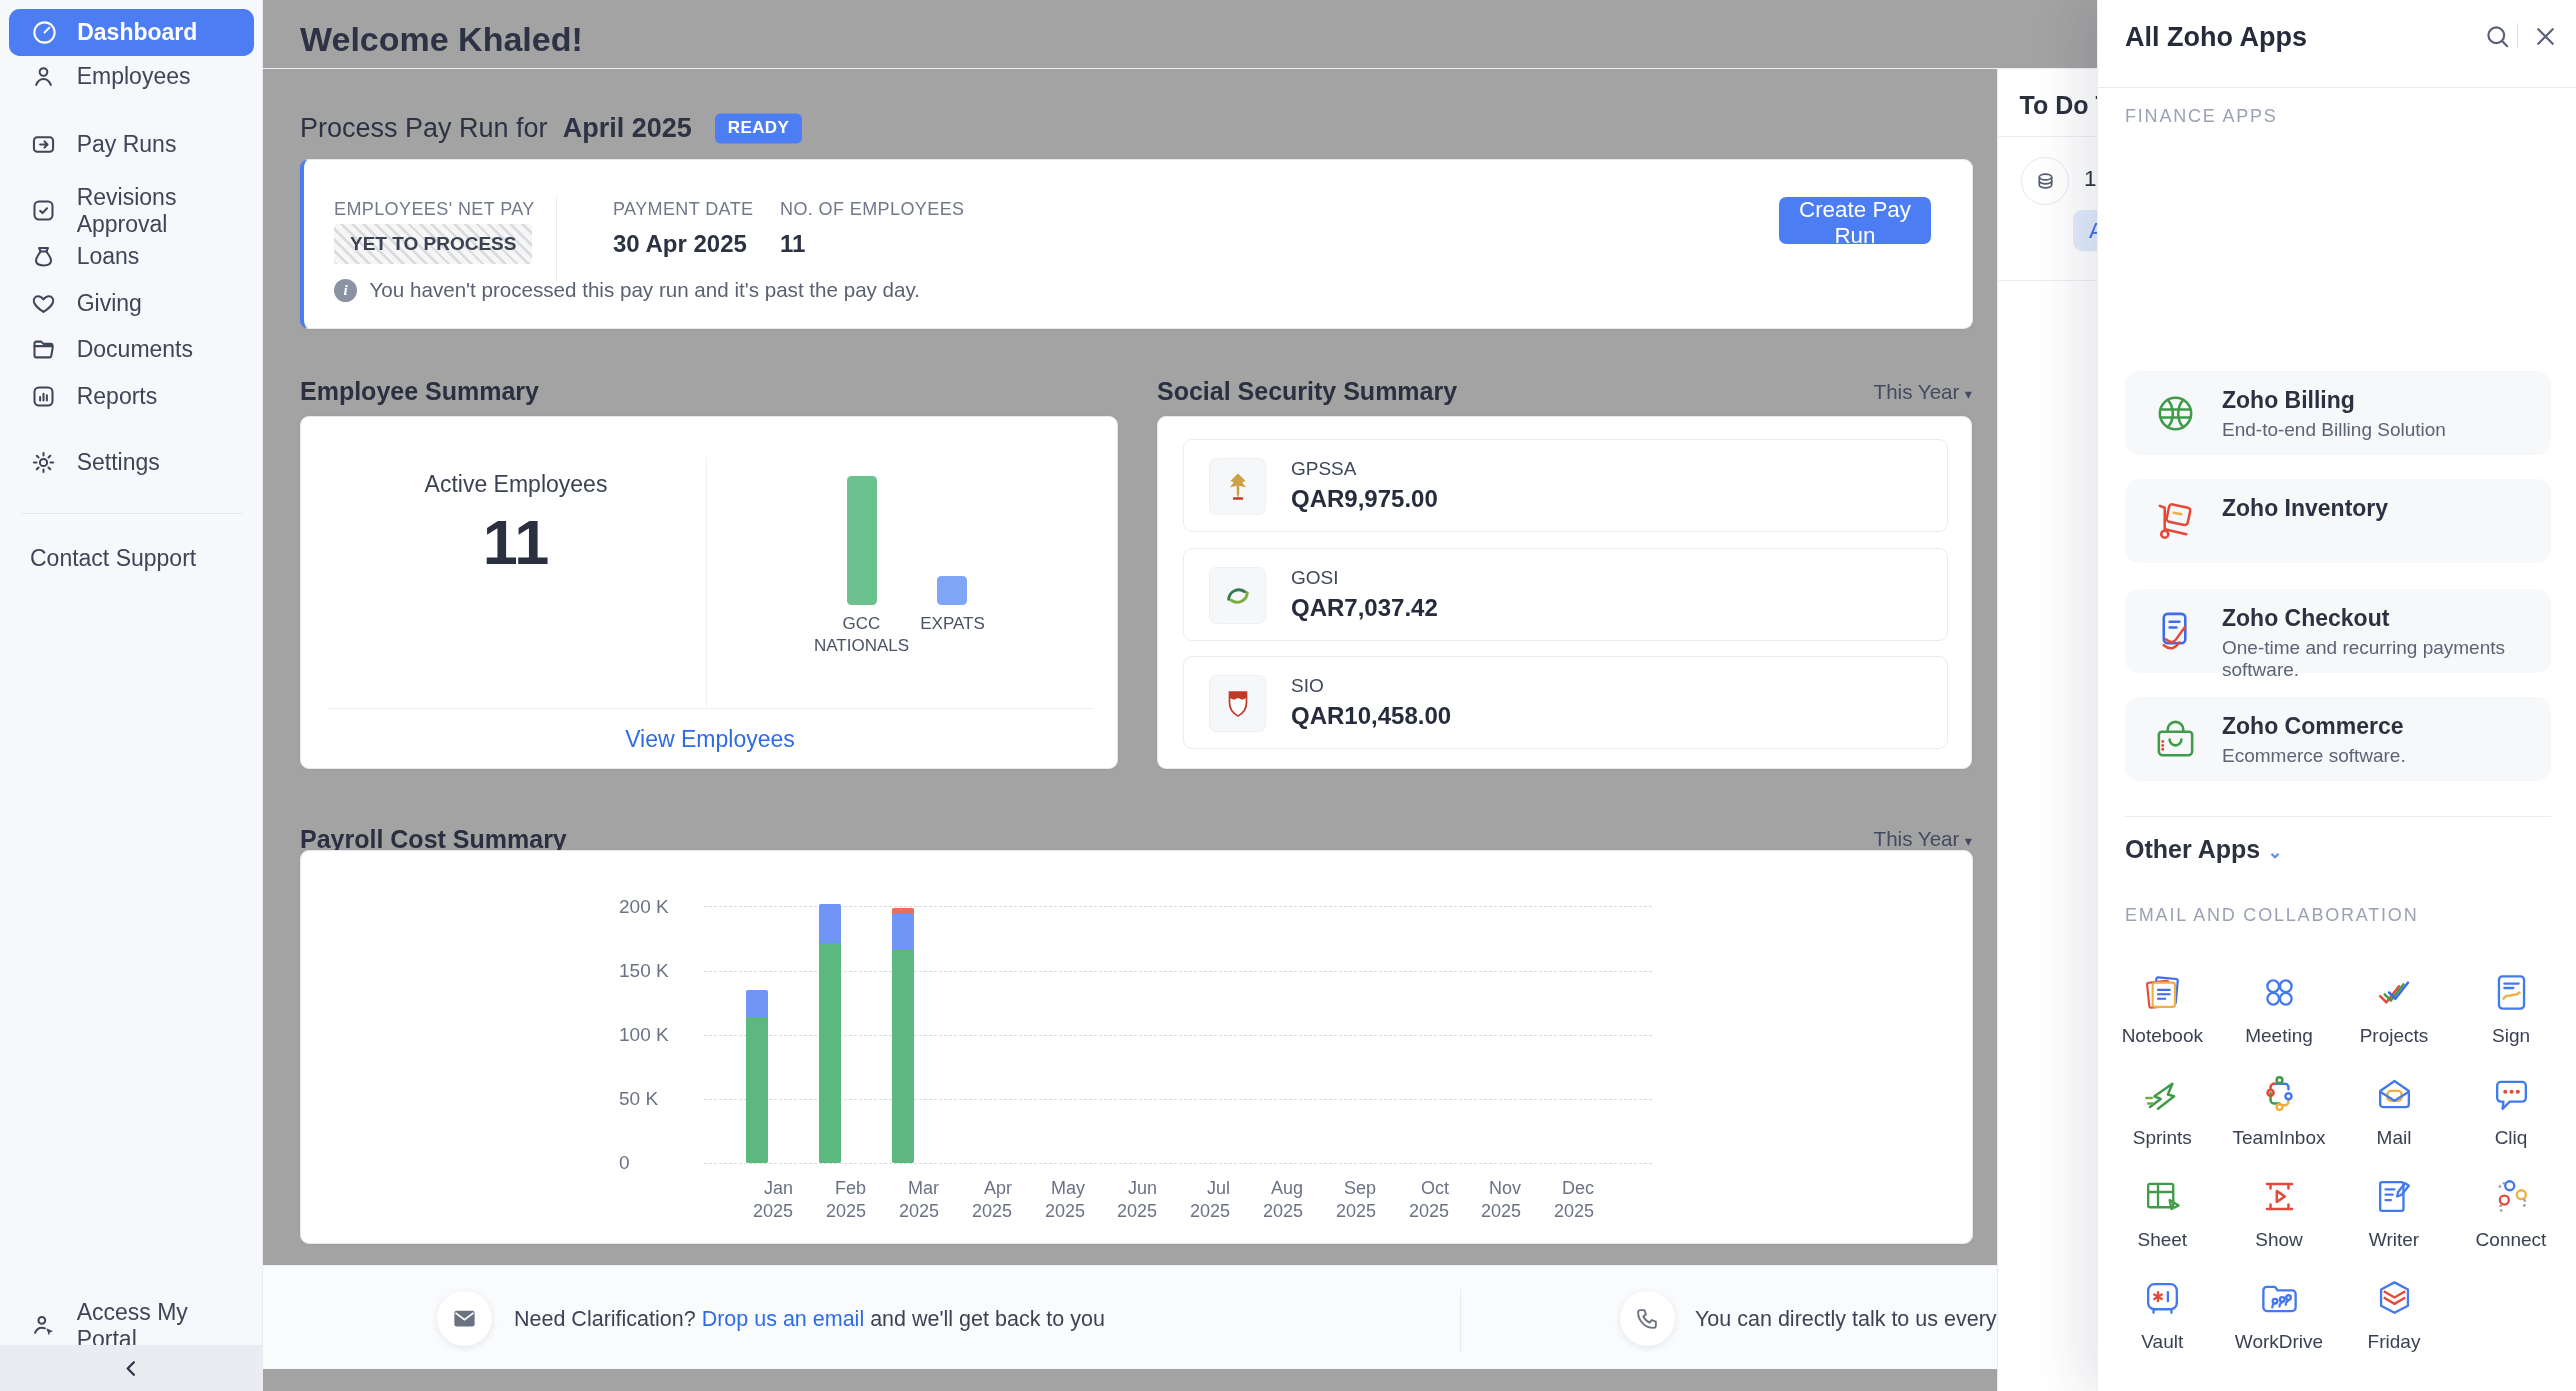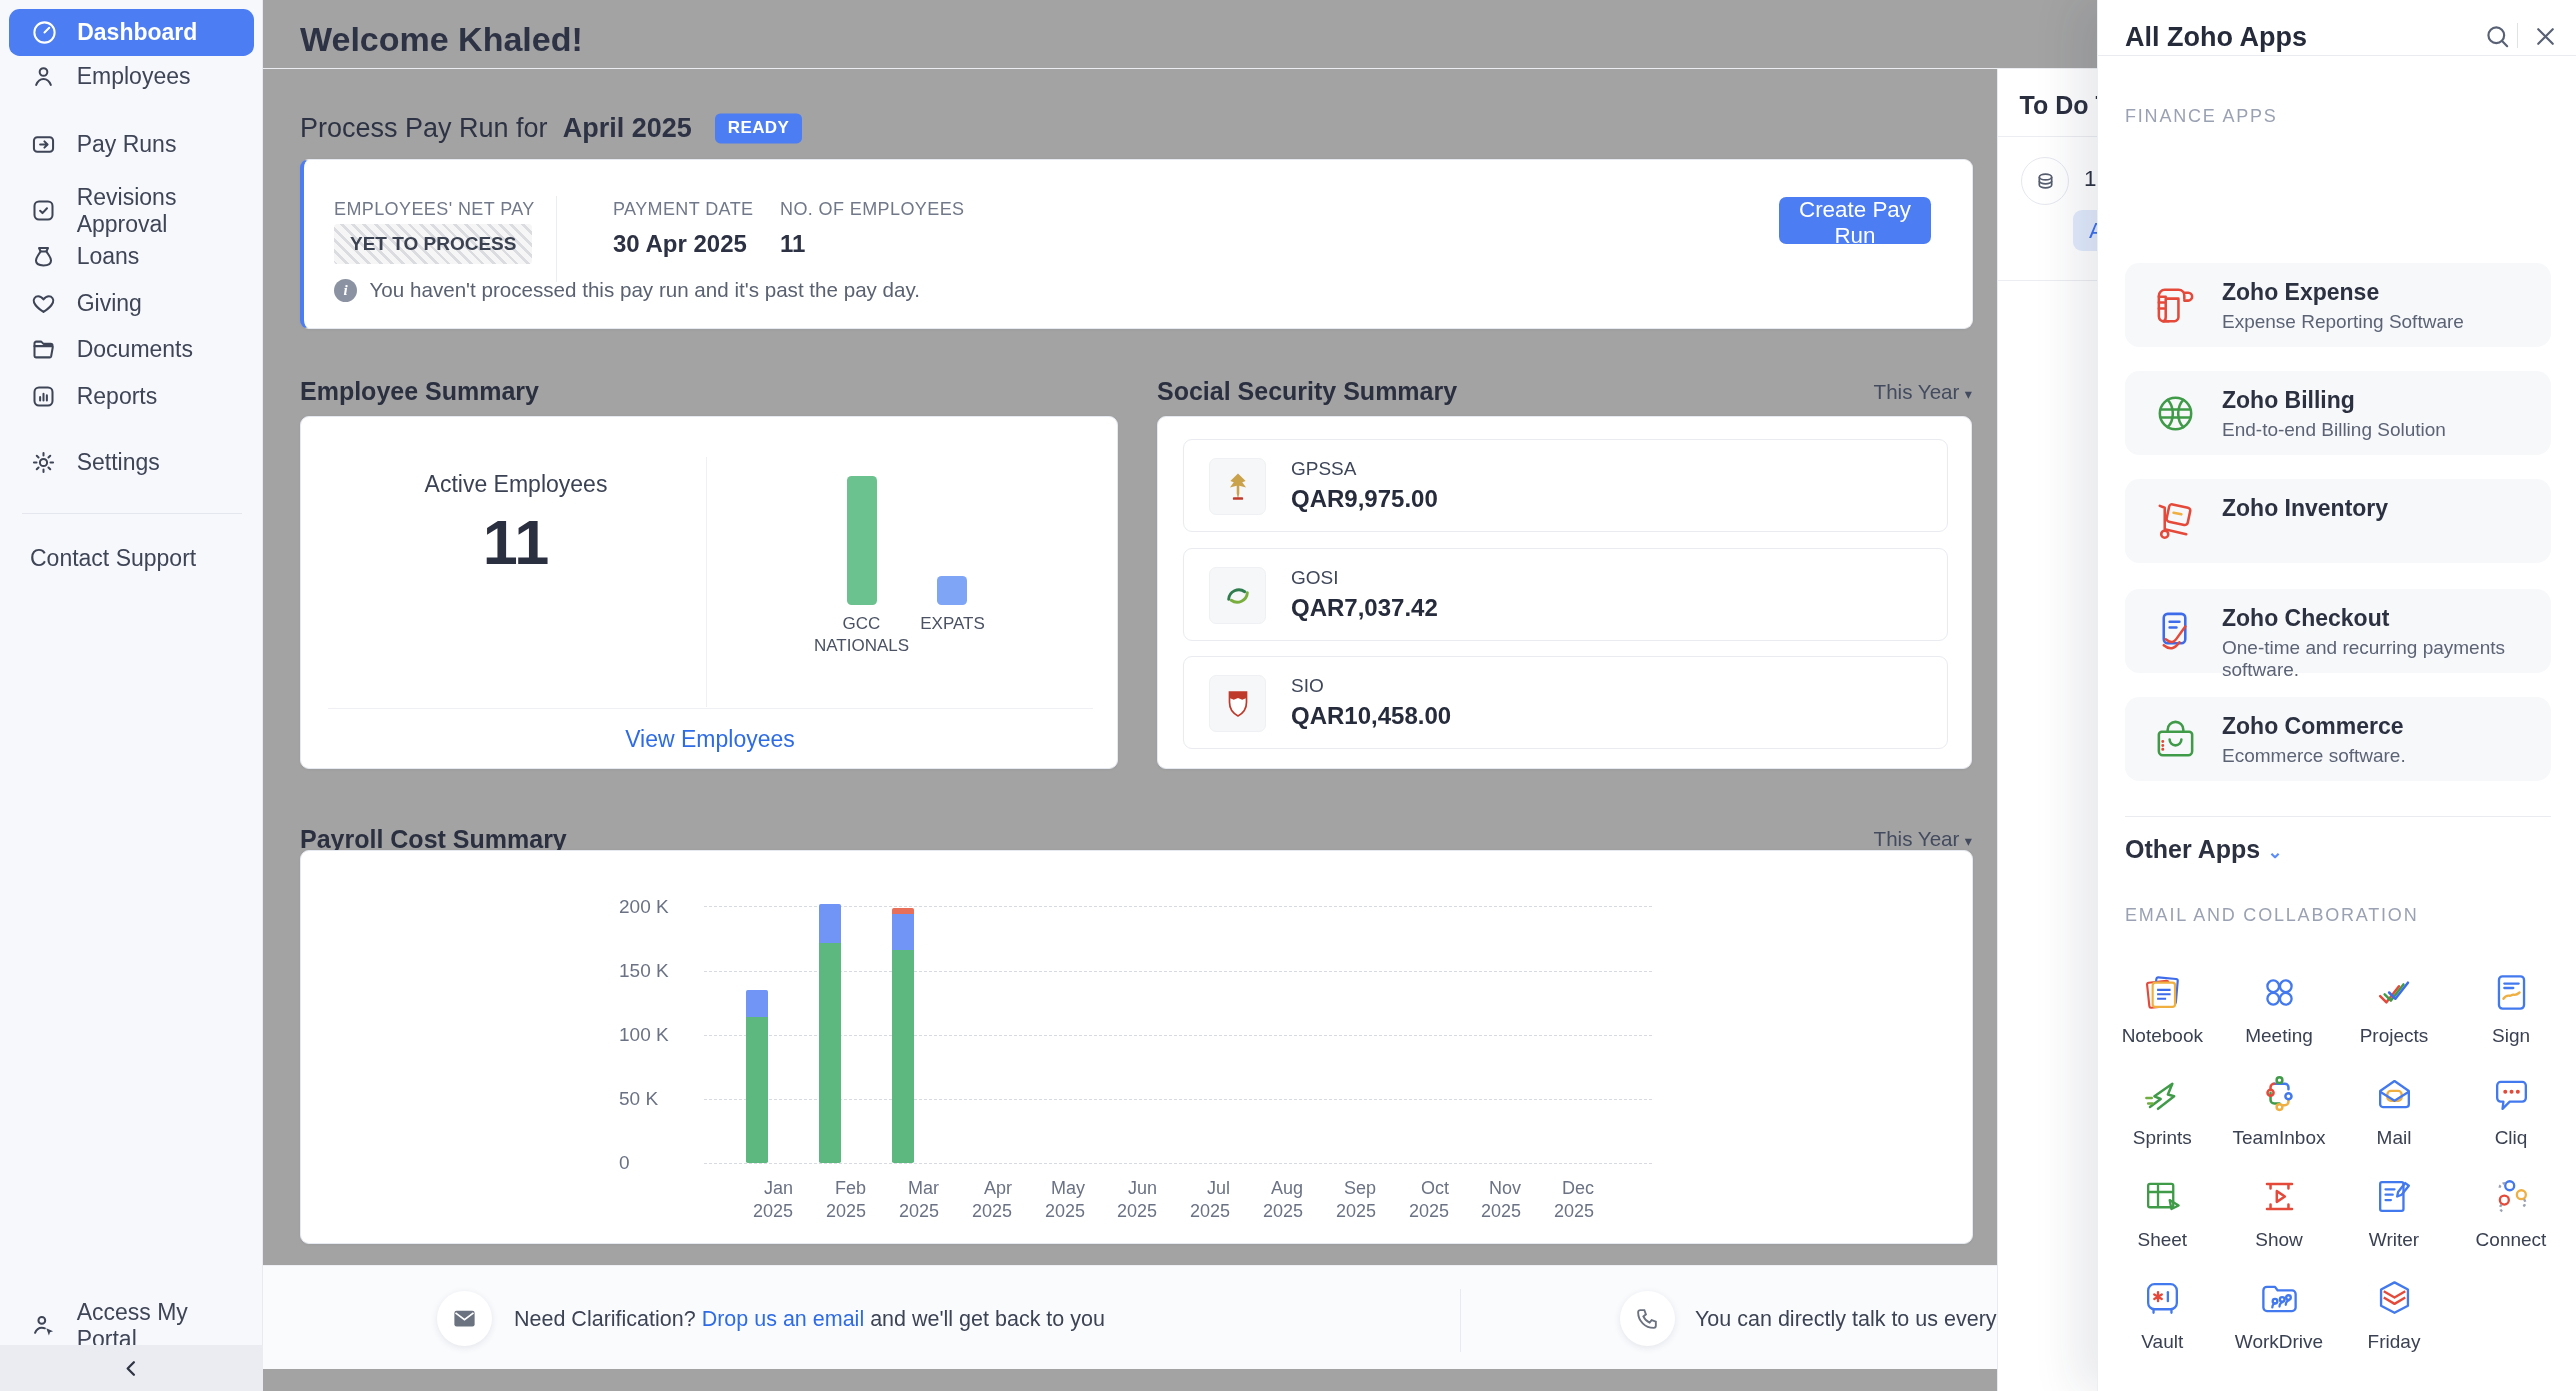--- a/index.html
+++ b/index.html
@@ -71,21 +71,21 @@
   #todo { position:absolute; left:1997px; top:69px; width:579px; height:1323px; background:#fff; border-left:0.9px solid #e8eaf0; z-index:6; }
   #todo-title { position:absolute; left:21.5px; top:21.5px; font-size:25px; font-weight:bold; color:#2b3040; white-space:nowrap; }
   #todo-div1 { position:absolute; left:0; top:67px; width:100%; height:0.9px; background:#ecedf2; }
   #todo-circle { position:absolute; left:23px; top:88px; width:48px; height:48px; border:0.9px solid #e5e8ee; border-radius:50%; display:flex; align-items:center; justify-content:center; }
   #todo-text { position:absolute; left:86px; top:97px; font-size:22.4px; color:#2c3342; white-space:nowrap; }
   #todo-badge { position:absolute; left:75px; top:141px; width:107px; height:41px; background:#e2ebfd; border-radius:9px; color:#3a6ff0; font-size:22.4px; display:flex; align-items:center; padding-left:16px; cursor:pointer; }
   #todo-div2 { position:absolute; left:0; top:211px; width:100%; height:0.9px; background:#ecedf2; }
 
   
   #drawer { position:absolute; left:2097px; top:0; width:479px; height:1392px; background:#fff; box-shadow:-21.5px 0 43px rgba(30,40,70,.10); border-left:0.9px solid #eceef2; z-index:50; }
-  #drawer-header { position:absolute; left:0; top:0; width:100%; height:56px; border-bottom:0.9px solid #e9ebf0; }
+  #drawer-header { position:absolute; left:0; top:0; width:100%; height:88px; border-bottom:0.9px solid #e9ebf0; }
   #drawer-title { position:absolute; left:27px; top:21.5px; font-size:27px; font-weight:bold; color:#252b3a; }
   .dh-icon { position:absolute; top:21.5px; width:29px; height:29px; cursor:pointer; }
   #dh-sep { position:absolute; left:419px; top:23px; width:0.9px; height:25px; background:#dfe2e9; }
   .d-label { position:absolute; left:27px; font-size:18px; letter-spacing:1.8px; color:#9aa1b2; }
   .app-card { position:absolute; left:27px; width:426px; height:84px; background:#f7f8fa; border-radius:14.3px; cursor:pointer; }
   .app-icon { position:absolute; left:27px; top:19px; width:47px; height:47px; }
   .app-name { position:absolute; left:97px; top:16px; font-size:23px; font-weight:bold; color:#2b3140; }
   .app-desc { position:absolute; left:97px; top:48px; font-size:19px; color:#5b6375; }
   #d-divider { position:absolute; left:27px; top:816px; width:426px; height:0.9px; background:#e9ebf0; }
   #other-apps { position:absolute; left:27px; top:835px; font-size:25px; font-weight:bold; color:#2b3140; cursor:pointer; }
@@ -354,29 +354,20 @@
         <path d="M15.8 15.8L20 20"></path>
       </svg>
     <div id="dh-sep"></div>
     <svg class="dh-icon" style="left:433px" viewBox="0 0 24 24" fill="none" stroke="#596175" stroke-width="1.8" stroke-linecap="round">
         <path d="M6 6l12 12M18 6L6 18"></path>
       </svg>
   </div>
 
   <div class="d-label" style="top:106px">FINANCE APPS</div>
 
-  <div class="app-card" style="top:263px">
-    <svg class="app-icon" viewBox="0 0 48 48" fill="none" stroke="#E5493A" stroke-width="2.6" stroke-linecap="round" stroke-linejoin="round">
-        <path d="M12 40c-3 0-5-2-5-5V14a6 6 0 016-6h14c4 0 6 3 6 6v3"></path>
-        <path d="M17 40h-5M33 11h4a4 4 0 014 4c0 2-2 4-4 4h-4"></path>
-        <path d="M17 40c2 0 3-2 3-4V17h13v19c0 2-2 4-4 4H17zM13 15h7M13 21h5M13 27h5" transform="translate(-6 0)"></path>
-      </svg>
-    <div class="app-name">Zoho Expense</div>
-    <div class="app-desc">Expense Reporting Software</div>
-  </div>
   <div class="app-card" style="top:371px">
     <svg class="app-icon" viewBox="0 0 48 48" fill="none" stroke="#3F9B48" stroke-width="2.6" stroke-linecap="round" stroke-linejoin="round">
         <circle cx="24" cy="24" r="16"></circle>
         <path d="M16 10c7 7 7 21 0 28M32 10c-7 7-7 21 0 28"></path>
         <path d="M9 20h30M9 28h30"></path>
       </svg>
     <div class="app-name">Zoho Billing</div>
     <div class="app-desc">End-to-end Billing Solution</div>
   </div>
   <div class="app-card" style="top:479px">

